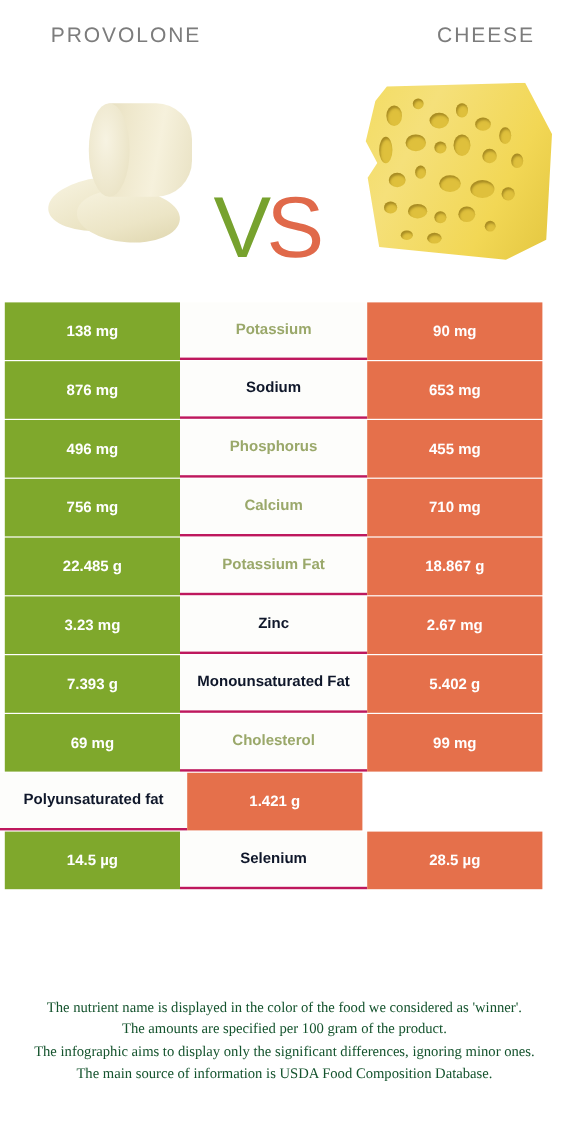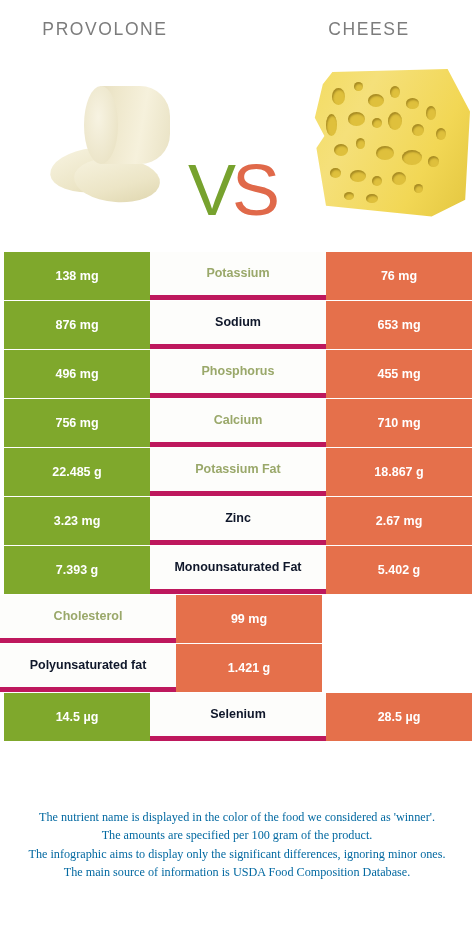--- a/index.html
+++ b/index.html
@@ -14,38 +14,38 @@
     font-family: "Liberation Sans", sans-serif;
     overflow: hidden;
     position: relative;
   }
 
   
   .header {
     height: 58px;
     display: flex;
     align-items: center;
+    gap: 36px;
   }
   .header-title {
     flex: 1;
     text-align: center;
     font-size: 17.5px;
     letter-spacing: 1.6px;
     color: #7c7c7c;
     font-weight: 400;
     white-space: nowrap;
   }
   .header-title.left  { flex: 0 0 210px; }
   .header-title.right { flex: 0 0 210px; margin-left: 54px; }
 
   
   .hero {
     position: relative;
     height: 175px;
-    margin-left: 10px;
   }
 
   
   .provolone {
     position: absolute;
     left: 36px;
     top: 16px;
     width: 160px;
     height: 140px;
   }
@@ -127,46 +127,46 @@
   }
   .cell.left {
     width: 146px;
     margin-left: 4px;
     background: #7fa82c;
     color: #ffffff;
     font-size: 12.5px;
     font-weight: bold;
   }
   .cell.mid {
-    width: 176px;
+    width: 156px;
     background: #fdfdfb;
     color: #9aa86a;
     font-size: 12.5px;
     font-weight: bold;
     line-height: 1.25;
-    border-bottom: 5px solid #be185d;
+    border-bottom: 2px solid #be185d;
     padding: 0 6px;
   }
   .cell.mid.loser { color: #0f172a; }
   .cell.right {
     width: 146px;
     background: #e5704b;
     color: #ffffff;
     font-size: 12.5px;
     font-weight: bold;
   }
 
   
   .footer {
     position: absolute;
     left: 0;
-    top: 808px;
+    top: 830px;
     width: 474px;
     text-align: center;
-    color: #0369a1;
+    color: #14532d;
     font-size: 12.2px;
     line-height: 1.5;
     font-family: "Liberation Serif", serif;
     padding: 0 14px;
     box-sizing: border-box;
   }
   .footer p { margin: 0; }
 </style>
 </head>
 <body>
@@ -216,21 +216,21 @@
     <div class="hole" style="left:34px;top:126px;width:10px;height:8px;"></div>
     <div class="hole" style="left:56px;top:128px;width:12px;height:9px;"></div>
   </div>
 
 </div>
 
 <div class="table" id="nutrient-table">
     <div class="row">
       <div class="cell left">138 mg</div>
       <div class="cell mid">Potassium</div>
-      <div class="cell right">76 mg</div>
+      <div class="cell right">90 mg</div>
     </div>
     <div class="row">
       <div class="cell left">876 mg</div>
       <div class="cell mid loser">Sodium</div>
       <div class="cell right">653 mg</div>
     </div>
     <div class="row">
       <div class="cell left">496 mg</div>
       <div class="cell mid">Phosphorus</div>
       <div class="cell right">455 mg</div>
@@ -249,20 +249,21 @@
       <div class="cell left">3.23 mg</div>
       <div class="cell mid loser">Zinc</div>
       <div class="cell right">2.67 mg</div>
     </div>
     <div class="row">
       <div class="cell left">7.393 g</div>
       <div class="cell mid loser">Monounsaturated Fat</div>
       <div class="cell right">5.402 g</div>
     </div>
     <div class="row">
+      <div class="cell left">69 mg</div>
       <div class="cell mid">Cholesterol</div>
       <div class="cell right">99 mg</div>
     </div>
     <div class="row">
       <div class="cell mid loser">Polyunsaturated fat</div>
       <div class="cell right">1.421 g</div>
     </div>
     <div class="row">
       <div class="cell left">14.5 µg</div>
       <div class="cell mid loser">Selenium</div>

